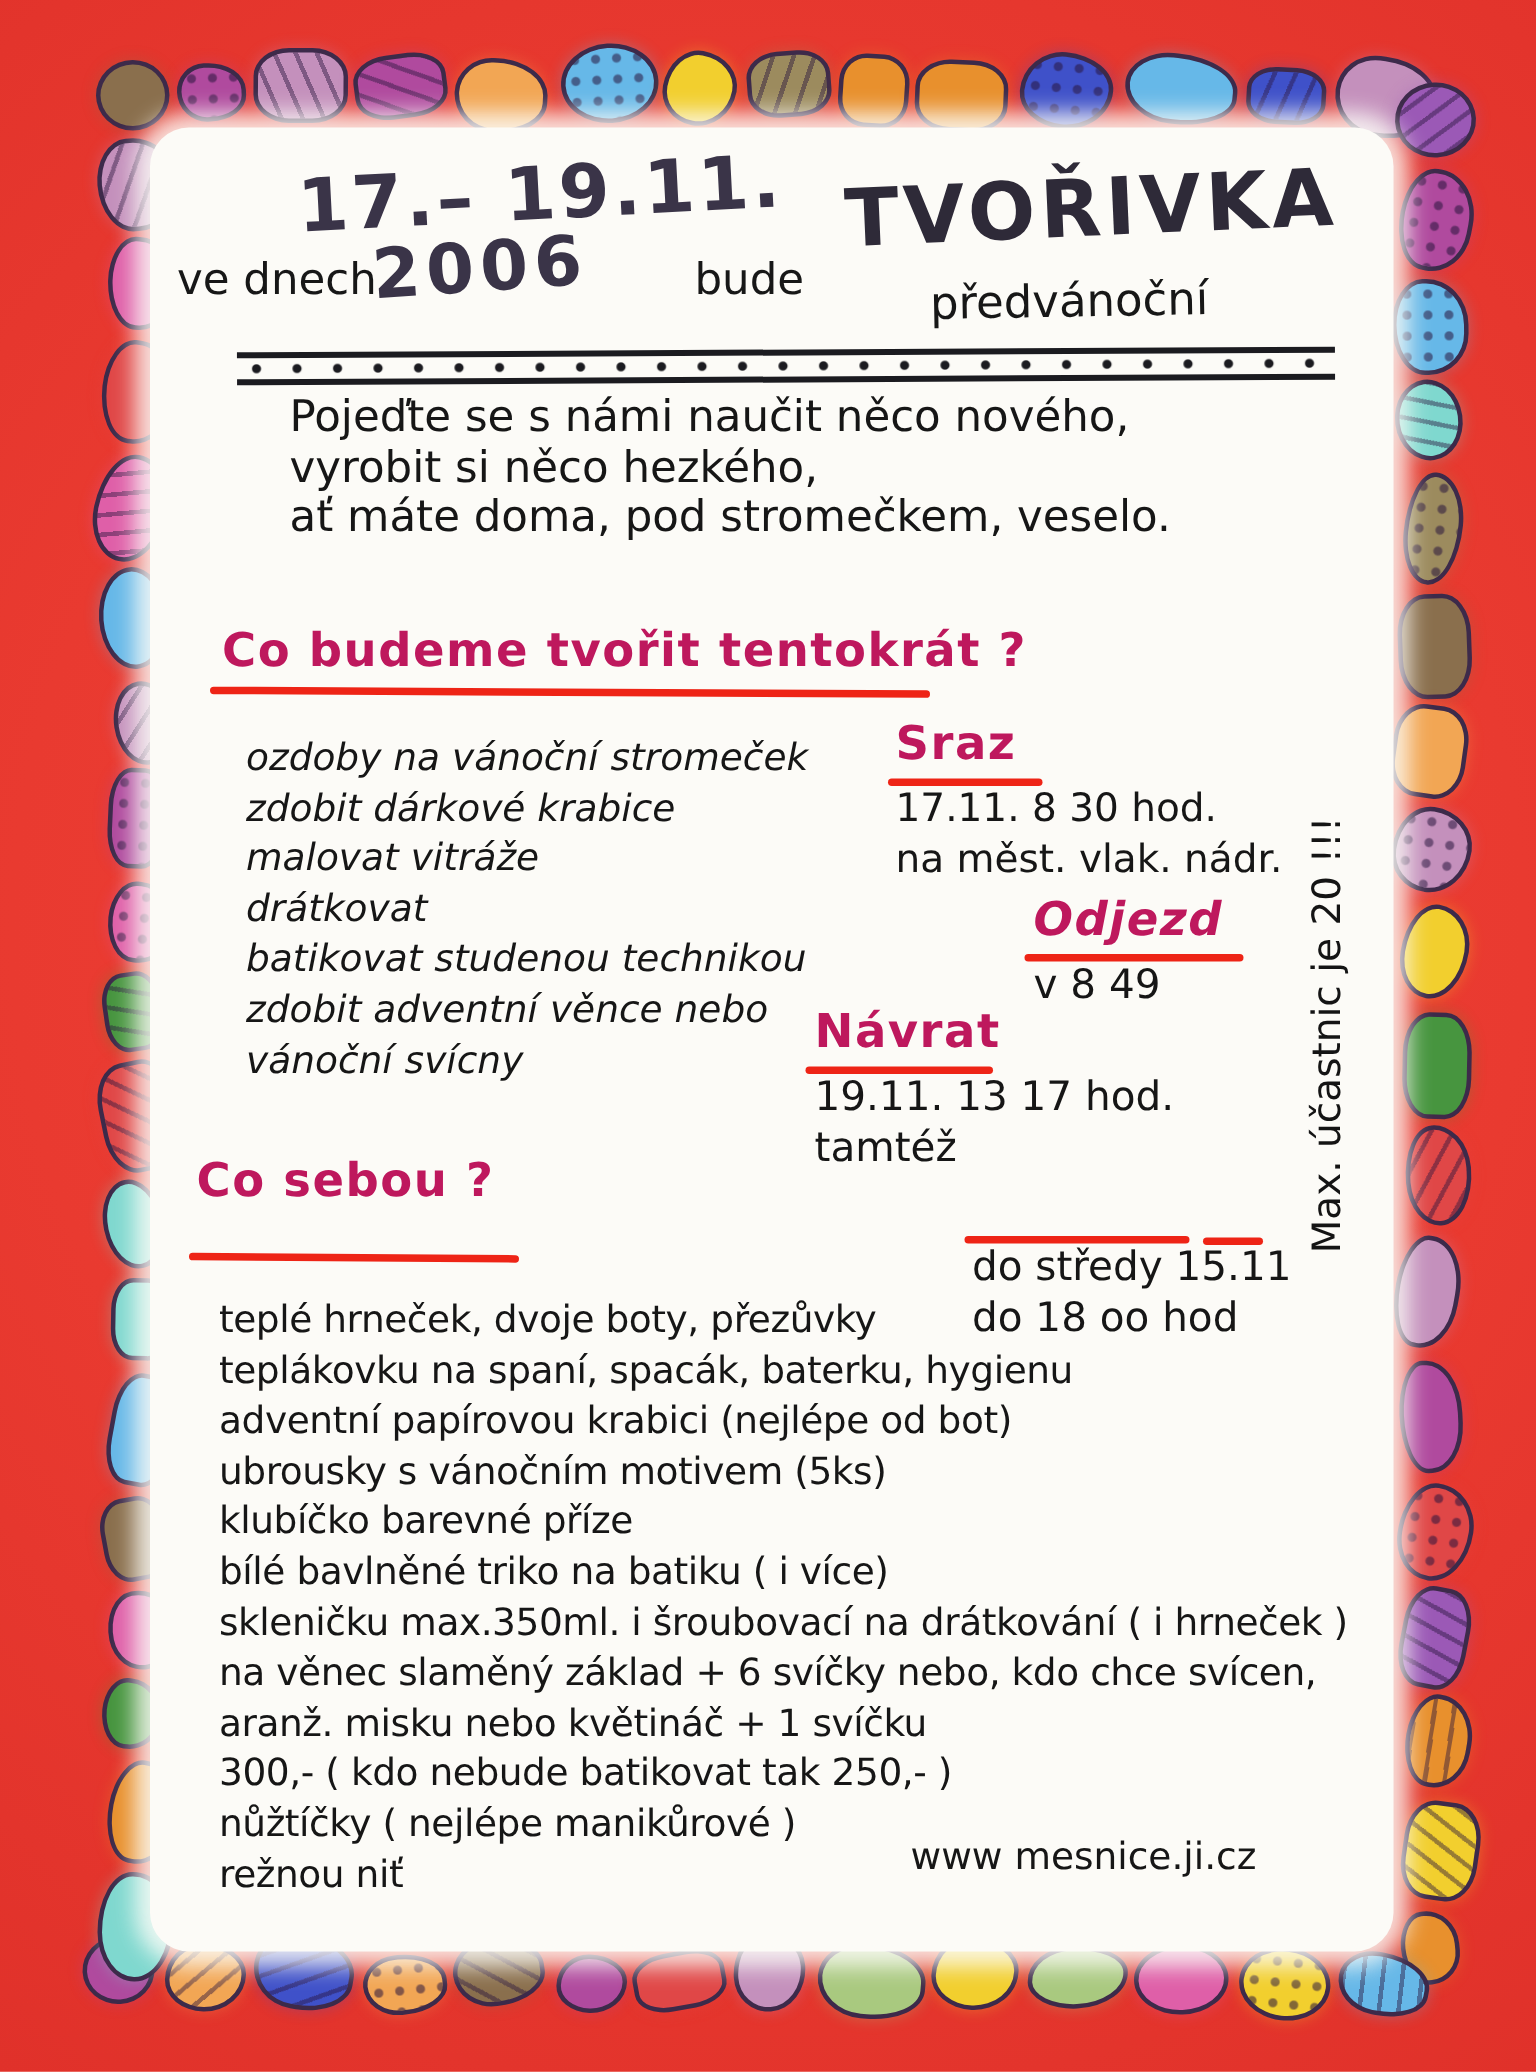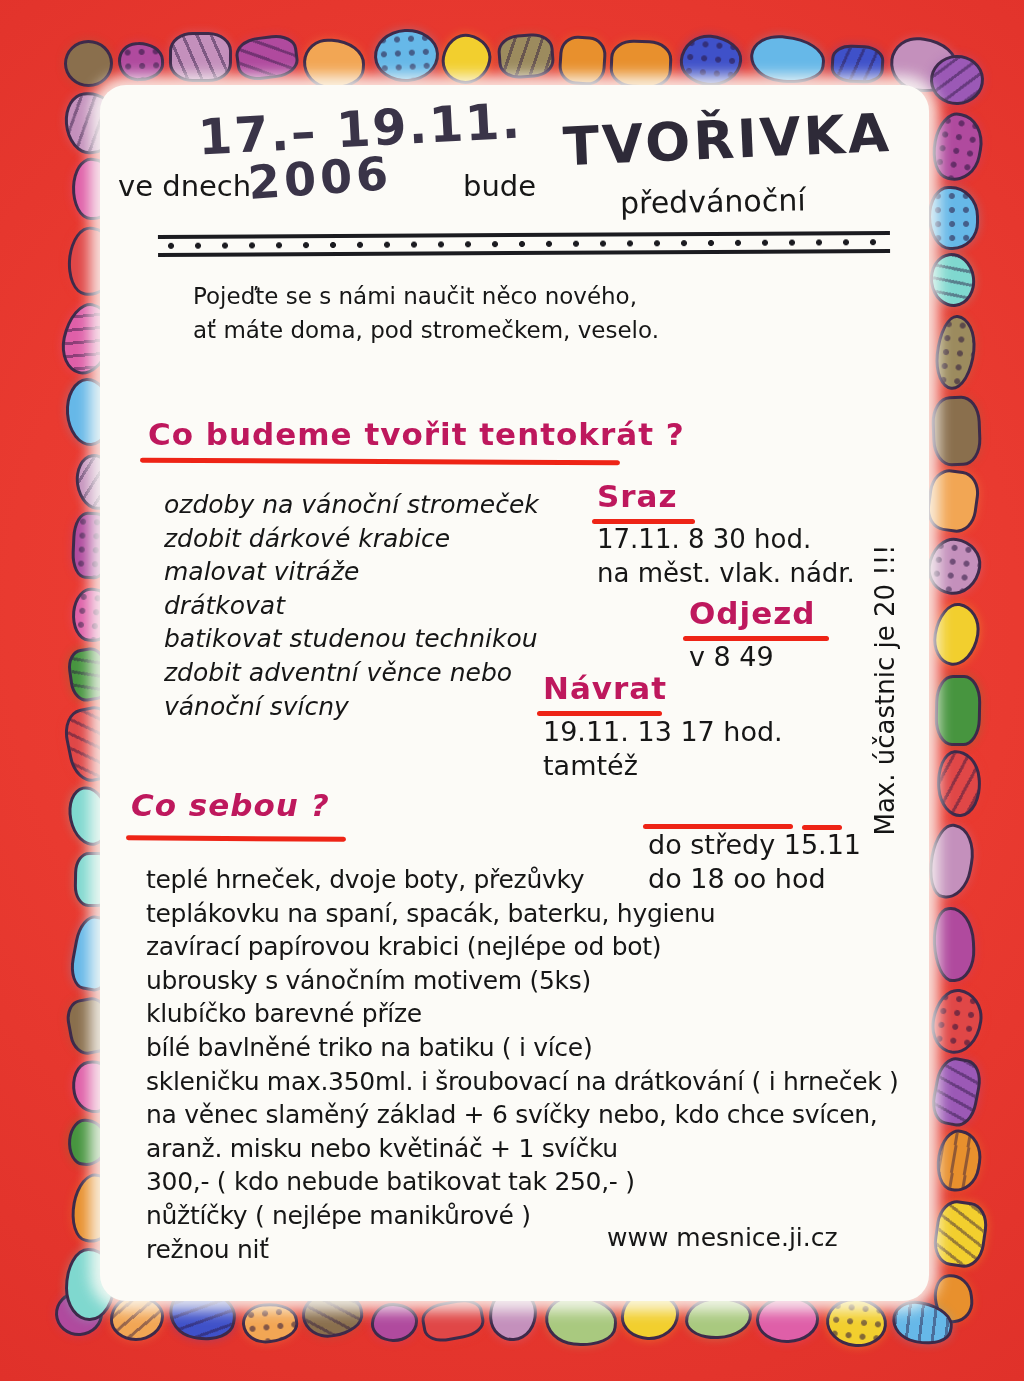--- a/index.html
+++ b/index.html
@@ -106,22 +106,23 @@
 
     <div class="abs body-txt" style="left:18px;top:84px;font-size:29px;">ve dnech</div>
     <div class="abs hand" style="left:98px;top:16px;font-size:49px;transform:rotate(-3deg);letter-spacing:2px;">17.– 19.11.</div>
     <div class="abs hand" style="left:148px;top:66px;font-size:46px;transform:rotate(-4deg);letter-spacing:4px;">2006</div>
     <div class="abs body-txt" style="left:363px;top:84px;font-size:29px;">bude</div>
     <div class="abs hand" style="left:463px;top:24px;font-size:53px;transform:rotate(-2.5deg);letter-spacing:3px;color:#2e2a38;">TVOŘIVKA</div>
     <div class="abs body-txt" style="left:520px;top:99px;font-size:30px;transform:rotate(-1deg);">předvánoční</div>
 
     <div class="divider"></div>
 
-    <div class="abs" style="left:93px;top:195px;font-size:23px;line-height:40px;">
+    <div class="abs" style="left:93px;top:176px;font-size:29px;line-height:40px;">
       <div class="line">Pojeďte se s námi naučit něco nového,</div>
+      <div class="line">vyrobit si něco hezkého,</div>
       <div class="line">ať máte doma, pod stromečkem, veselo.</div>
     </div>
 
     <div class="abs heading" style="left:48px;top:331px;">Co budeme tvořit tentokrát ?</div>
     <div class="redline" style="left:40px;top:374px;width:480px;transform:rotate(0.3deg);"></div>
 
     <div class="abs" style="left:64px;top:403px;font-size:25px;font-style:italic;">
       <div class="line">ozdoby na vánoční stromeček</div>
       <div class="line">zdobit dárkové krabice</div>
       <div class="line">malovat vitráže</div>
@@ -131,47 +132,47 @@
       <div class="line">vánoční svícny</div>
     </div>
 
     <div class="abs heading" style="left:497px;top:393px;">Sraz</div>
     <div class="redline" style="left:492px;top:434px;width:103px;"></div>
     <div class="abs" style="left:497px;top:438px;font-size:26px;">
       <div class="line">17.11.  8 30 hod.</div>
       <div class="line">na měst. vlak. nádr.</div>
     </div>
 
-    <div class="abs heading" style="left:589px;top:510px;">Odjezd</div>
+    <div class="abs heading" style="left:589px;top:510px;font-style:italic;">Odjezd</div>
     <div class="redline" style="left:583px;top:551px;width:146px;"></div>
     <div class="abs" style="left:589px;top:555px;font-size:27px;">
       <div class="line">v 8 49</div>
     </div>
 
     <div class="abs heading" style="left:443px;top:585px;">Návrat</div>
     <div class="redline" style="left:437px;top:626px;width:125px;"></div>
     <div class="abs" style="left:443px;top:630px;font-size:27px;">
       <div class="line">19.11.  13 17 hod.</div>
       <div class="line">tamtéž</div>
     </div>
 
     <div class="redline" style="left:543px;top:739px;width:150px;"></div>
     <div class="redline" style="left:702px;top:740px;width:40px;"></div>
     <div class="abs" style="left:548px;top:743px;font-size:27px;">
       <div class="line">do středy 15.11</div>
       <div class="line">do 18 oo hod</div>
     </div>
 
-    <div class="abs heading" style="left:31px;top:702px;font-style:italic;">Co sebou ?</div>
+    <div class="abs heading" style="left:31px;top:684px;">Co sebou ?</div>
     <div class="redline" style="left:26px;top:751px;width:220px;transform:rotate(0.4deg);"></div>
 
     <div class="abs" style="left:46px;top:778px;font-size:25px;letter-spacing:-0.3px;">
       <div class="line">teplé hrneček, dvoje boty, přezůvky</div>
       <div class="line">teplákovku na spaní, spacák, baterku, hygienu</div>
-      <div class="line">zavírací papírovou krabici (nejlépe od bot)</div>
+      <div class="line">adventní papírovou krabici (nejlépe od bot)</div>
       <div class="line">ubrousky s vánočním motivem (5ks)</div>
       <div class="line">klubíčko barevné příze</div>
       <div class="line">bílé bavlněné triko na batiku ( i více)</div>
       <div class="line">skleničku max.350ml. i šroubovací na drátkování ( i hrneček )</div>
       <div class="line">na věnec slaměný základ + 6 svíčky nebo, kdo chce svícen,</div>
       <div class="line">aranž. misku nebo květináč + 1 svíčku</div>
       <div class="line">300,- ( kdo nebude batikovat tak 250,- )</div>
       <div class="line">nůžtíčky ( nejlépe manikůrové )</div>
       <div class="line">režnou niť</div>
     </div>

